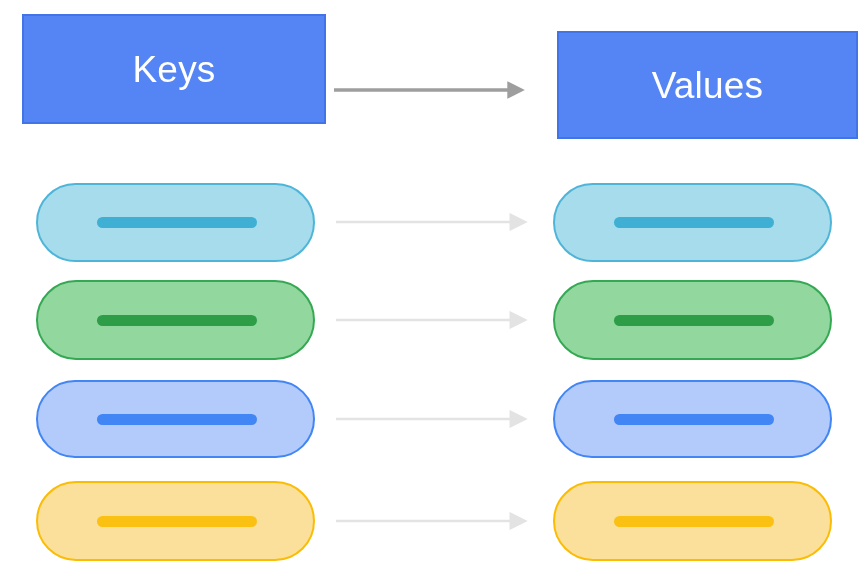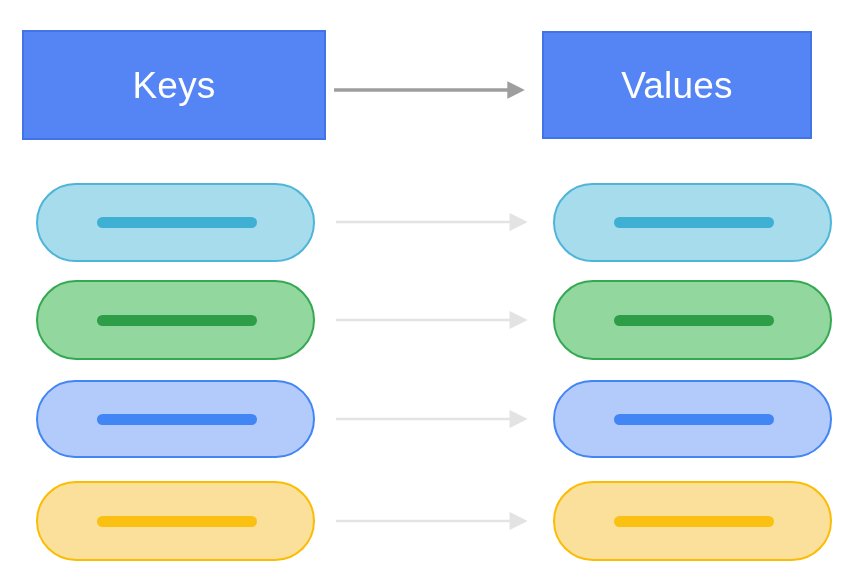--- a/index.html
+++ b/index.html
@@ -29,28 +29,28 @@
     justify-content: center;
     color: #ffffff;
     font-size: 37px;
     font-weight: 400;
     letter-spacing: 0.2px;
     line-height: 1;
     user-select: none;
   }
   #keys-box {
     left: 22px;
-    top: 30px;
+    top: 14px;
     width: 304px;
     height: 110px;
   }
   #values-box {
-    left: 542px;
+    left: 557px;
     top: 31px;
-    width: 270px;
+    width: 301px;
     height: 108px;
   }
 
   
   .pill {
     position: absolute;
     box-sizing: border-box;
     display: flex;
     align-items: center;
   }

